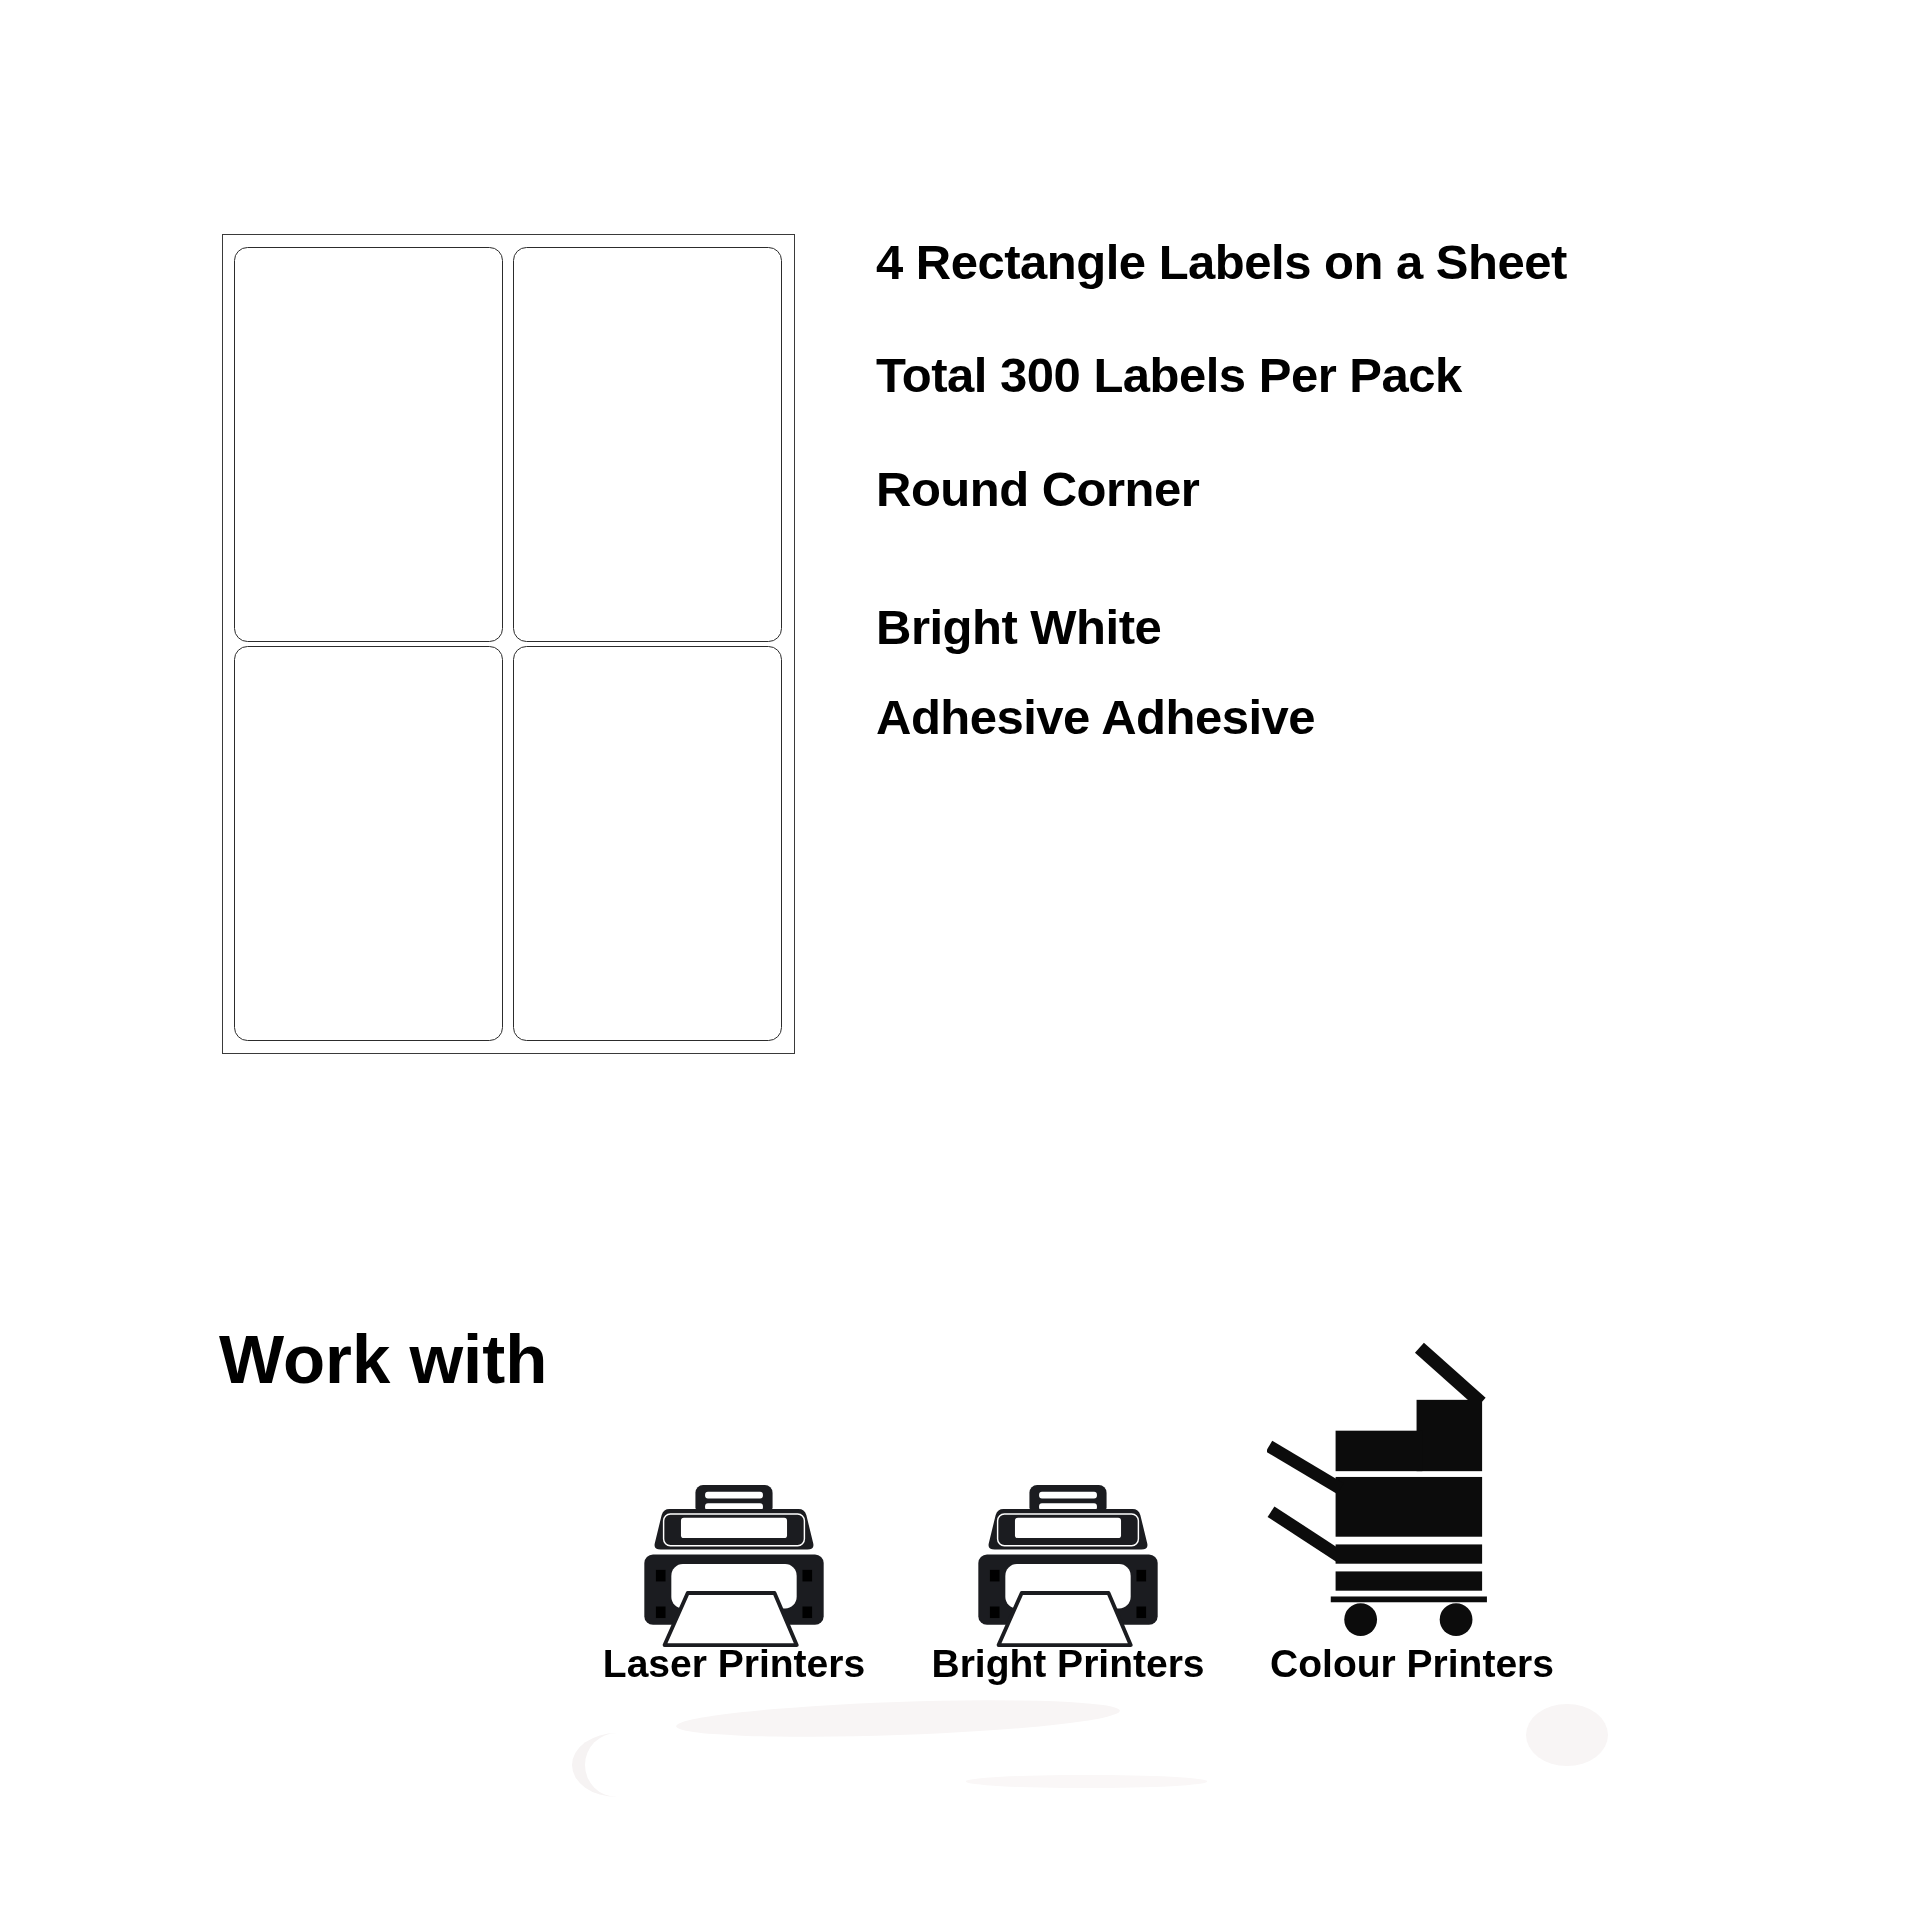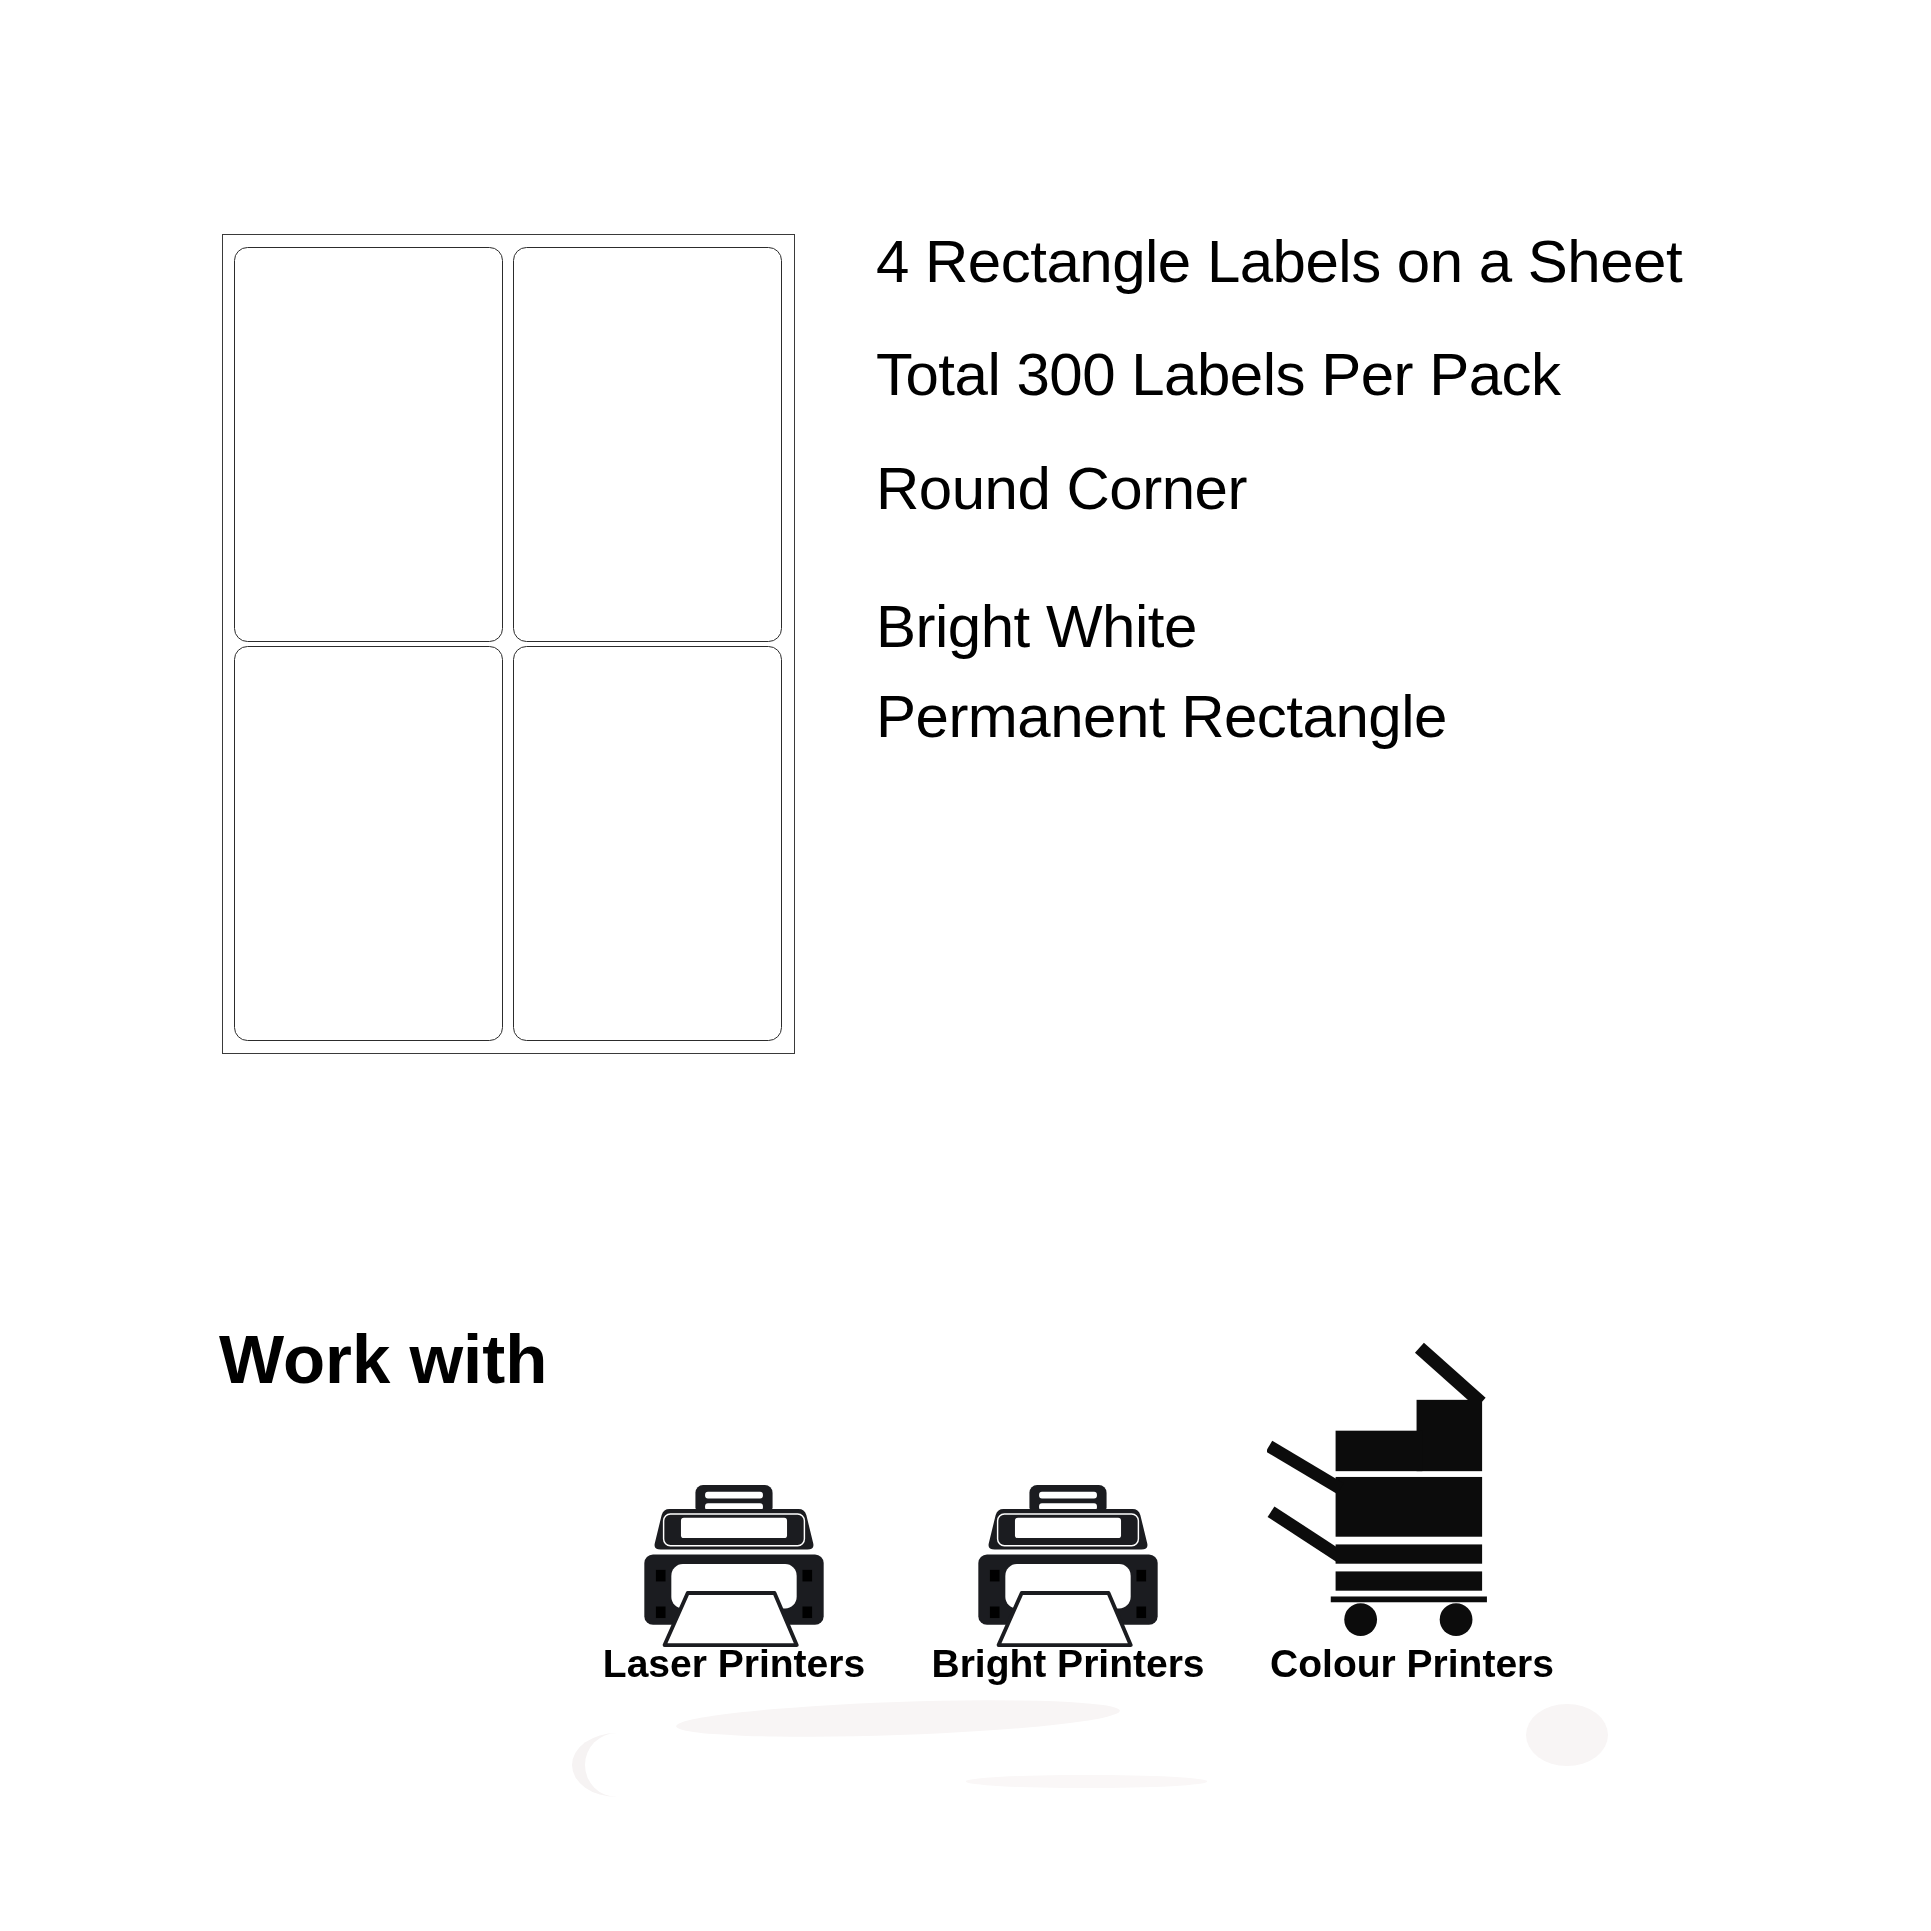--- a/index.html
+++ b/index.html
@@ -39,23 +39,23 @@
   }
   .cell-r1c1 { left: 10.6px;  top: 11.6px; }
   .cell-r1c2 { left: 290px; top: 11.6px; }
   .cell-r2c1 { left: 10.6px;  top: 411px; }
   .cell-r2c2 { left: 290px; top: 411px; }
 
   
   .feature-line {
     position: absolute;
     left: 876px;
-    font-size: 60px;
+    font-size: 49px;
     line-height: 50px;
-    font-weight: normal;
+    font-weight: bold;
     letter-spacing: -0.5px;
     white-space: nowrap;
     color: #000;
   }
   .feat-1 { top: 237px; }
   .feat-2 { top: 350px; }
   .feat-3 { top: 464px; }
   .feat-4 { top: 578px; margin-top: 24px; }
   .feat-5 { top: 692px; }
 
@@ -121,21 +121,21 @@
     <div class="label-cell cell-r1c1"></div>
     <div class="label-cell cell-r1c2"></div>
     <div class="label-cell cell-r2c1"></div>
     <div class="label-cell cell-r2c2"></div>
   </div>
 
   <div class="feature-line feat-1">4 Rectangle Labels on a Sheet</div>
   <div class="feature-line feat-2">Total 300 Labels Per Pack</div>
   <div class="feature-line feat-3">Round Corner</div>
   <div class="feature-line feat-4">Bright White</div>
-  <div class="feature-line feat-5">Permanent Rectangle</div>
+  <div class="feature-line feat-5">Adhesive Adhesive</div>
 
   <div class="work-with-heading">Work with</div>
 
   <svg class="device-icon icon-laser" viewBox="0 0 186 168" xmlns="http://www.w3.org/2000/svg">
     <defs>
       <g id="printer-shape">
 
         <rect x="53" y="0" width="80" height="31" rx="8" fill="#1b1c20"></rect>
         <rect x="63" y="7" width="60" height="7" rx="3" fill="#ffffff"></rect>
         <rect x="63" y="19" width="60" height="7" rx="3" fill="#ffffff"></rect>

